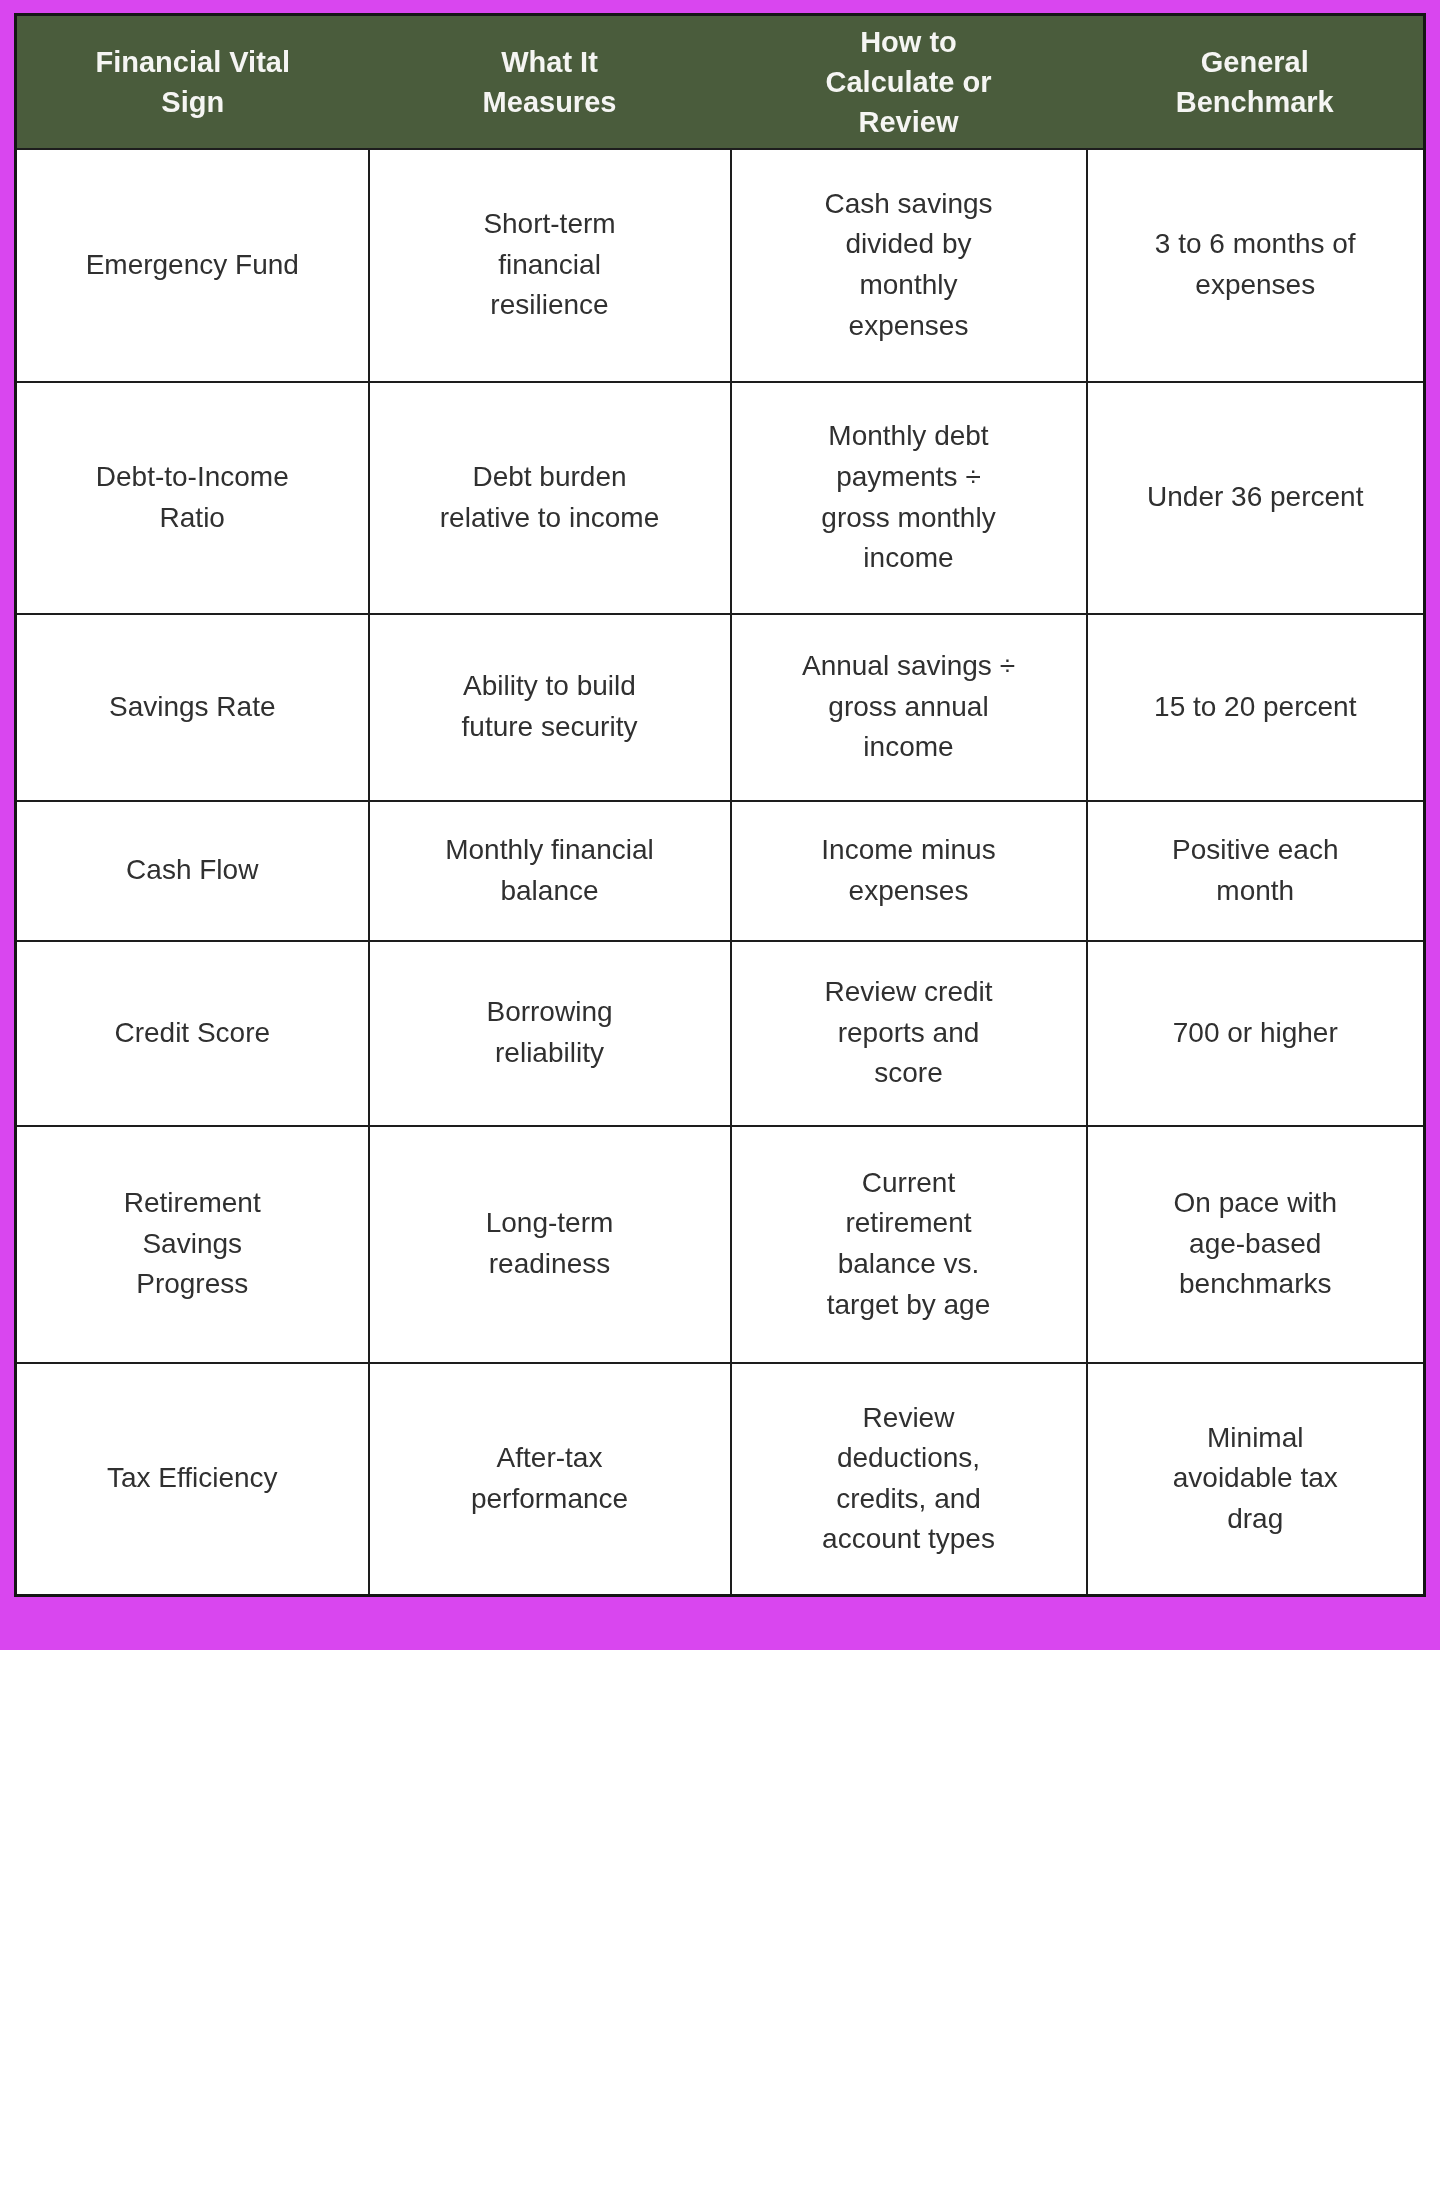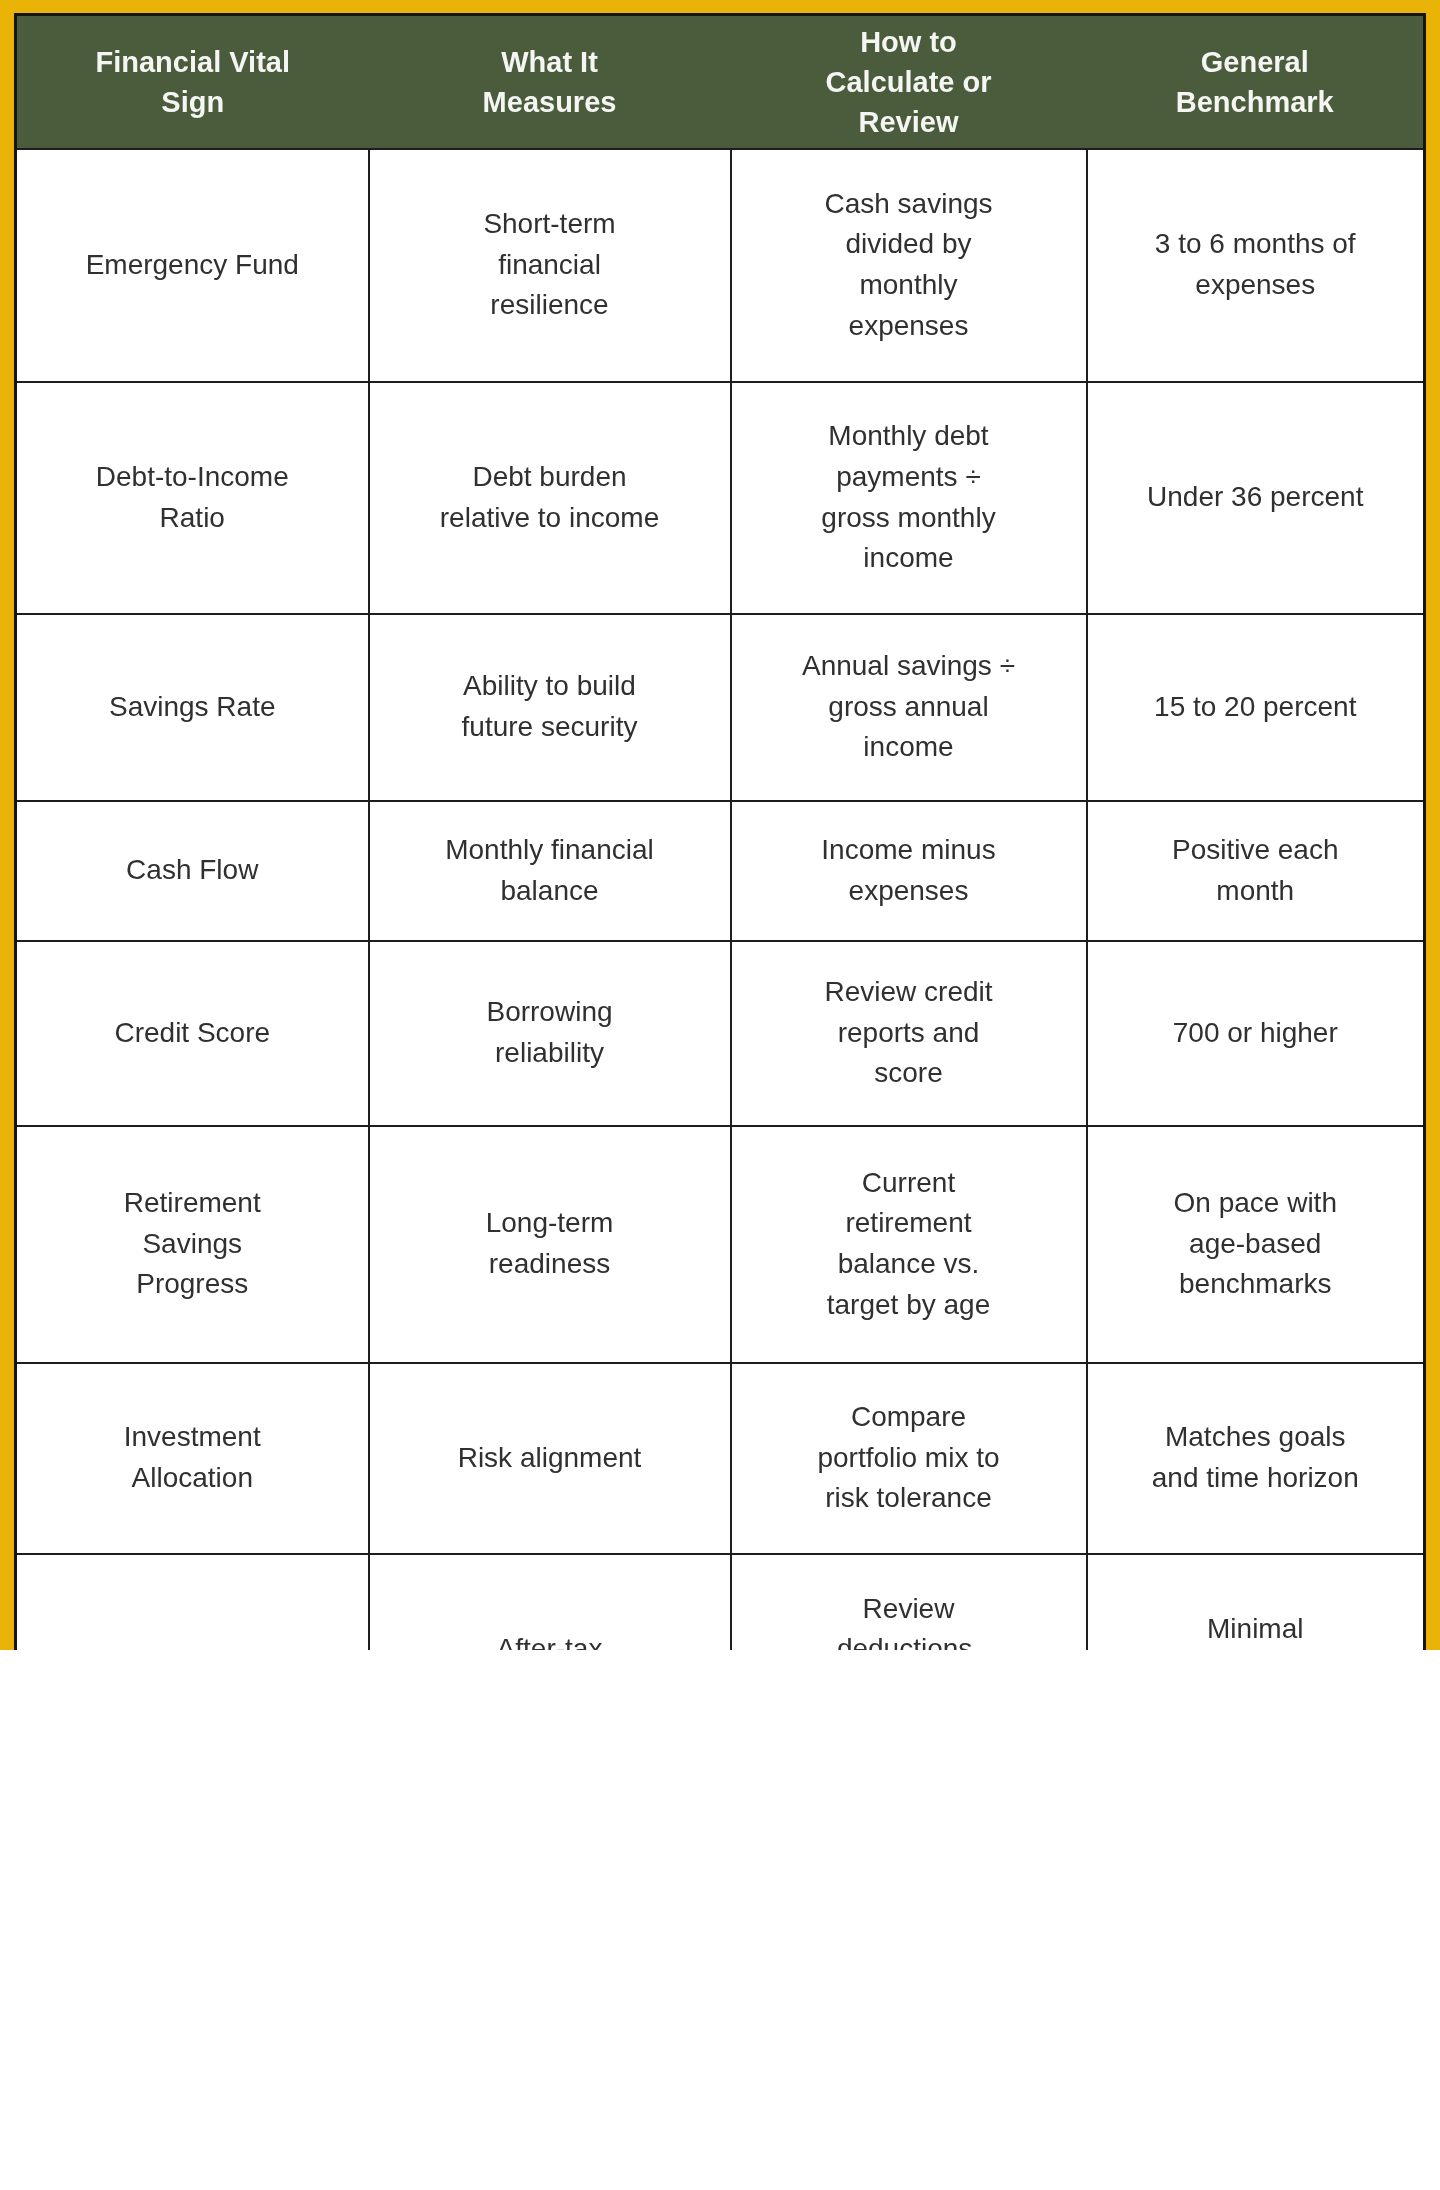--- a/index.html
+++ b/index.html
@@ -5,21 +5,21 @@
   html, body {
     margin: 0;
     padding: 0;
     background: #ffffff;
     width: 1440px;
     font-family: "Liberation Sans", sans-serif;
   }
   .page {
     width: 1440px;
     height: 1650px;
-    background: #eab308;
+    background: #d946ef;
     box-sizing: border-box;
     padding-top: 13px;
   }
   table.vital-table {
     border-collapse: collapse;
     table-layout: fixed;
     width: 1409px;
     margin: 0 auto;
     border: 3px solid #151515;
   }
@@ -132,30 +132,20 @@
         <td>Long-term
 readiness</td>
         <td>Current
 retirement
 balance vs.
 target by age</td>
         <td>On pace with
 age-based
 benchmarks</td>
       </tr>
-      <tr style="height:191px;">
-        <td>Investment
-Allocation</td>
-        <td>Risk alignment</td>
-        <td>Compare
-portfolio mix to
-risk tolerance</td>
-        <td>Matches goals
-and time horizon</td>
-      </tr>
       <tr style="height:233px;">
         <td>Tax Efficiency</td>
         <td>After-tax
 performance</td>
         <td>Review
 deductions,
 credits, and
 account types</td>
         <td>Minimal
 avoidable tax

